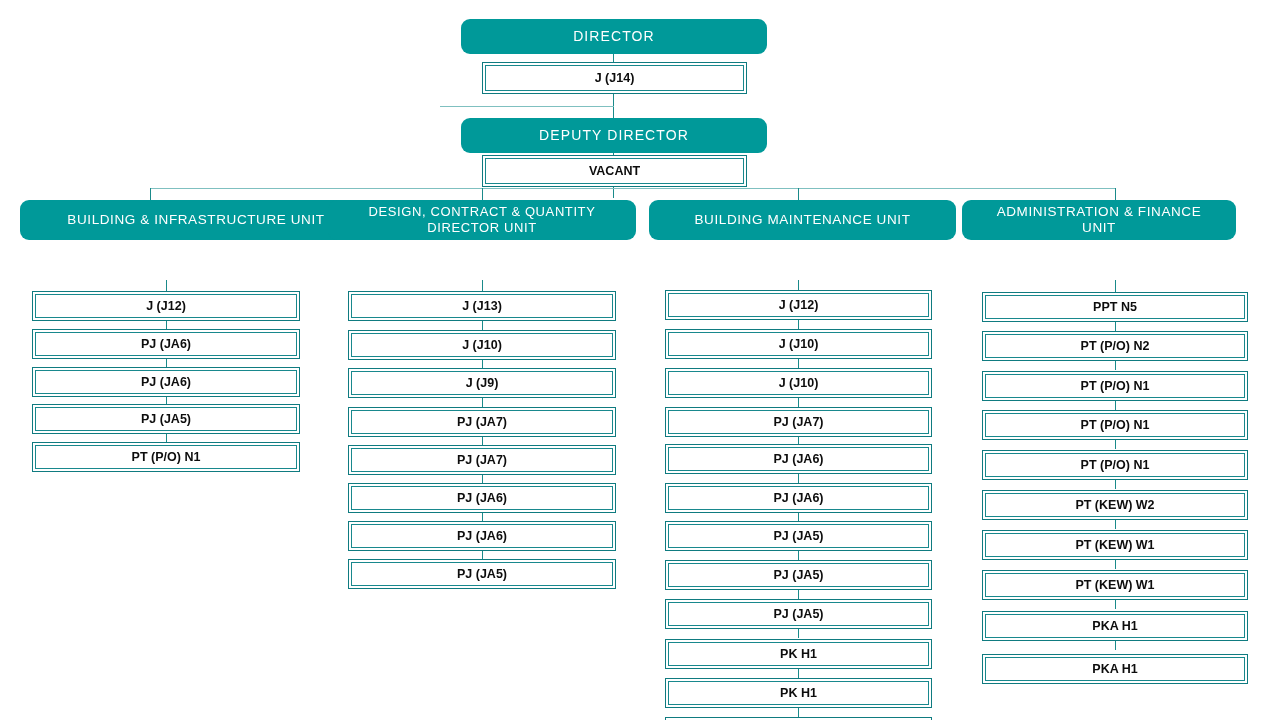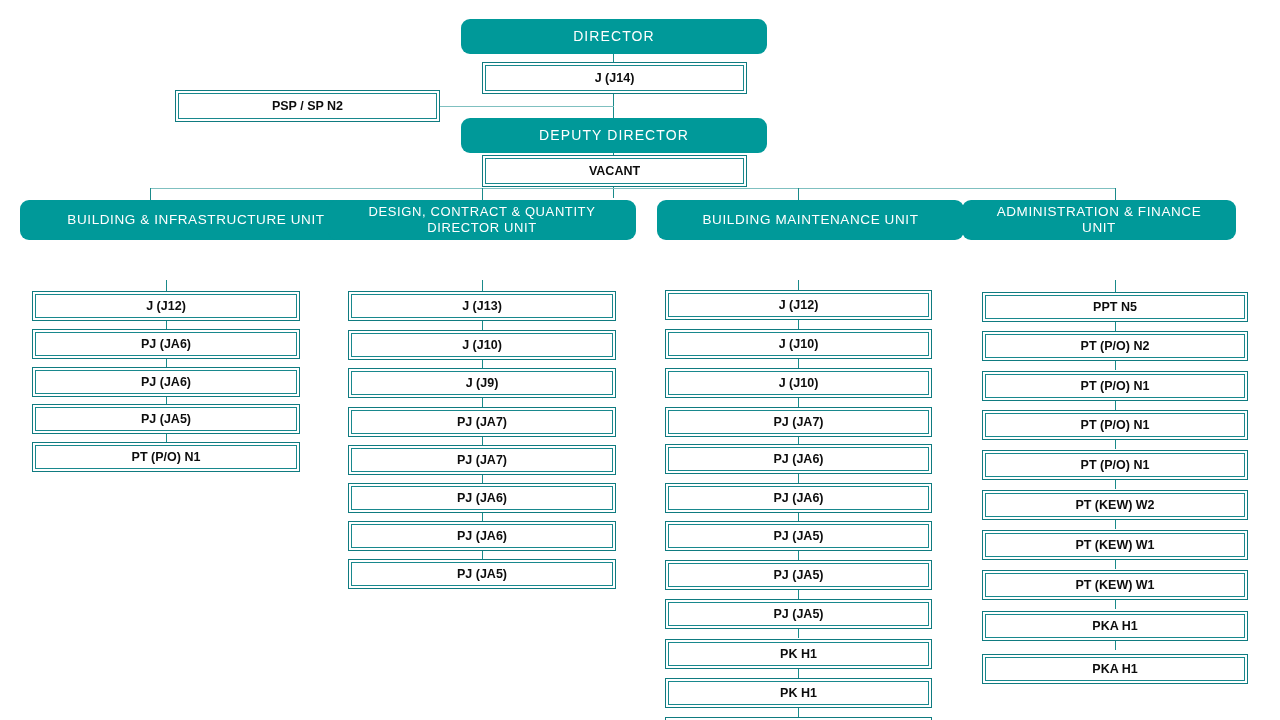--- a/index.html
+++ b/index.html
@@ -83,21 +83,20 @@
   <div class="line h soft" style="left:150px; top:188px; width:965px;"></div>
   <div class="line v" style="left:150px; top:188px; height:12px;"></div>
   <div class="line v" style="left:482px; top:188px; height:12px;"></div>
   <div class="line v" style="left:798px; top:188px; height:12px;"></div>
   <div class="line v" style="left:1115px; top:188px; height:12px;"></div>
 
   <div class="node header title-big" style="left:461px; top:19px; width:306px; height:35px;">DIRECTOR</div>
 
   <div class="node plain" style="left:482px; top:62px; width:265px; height:32px;">J (J14)</div>
 
-  <div class="node plain" style="left:175px; top:90px; width:265px; height:32px;">PSP / SP N2</div>
 
   <div class="node header title-big" style="left:461px; top:118px; width:306px; height:35px;">DEPUTY DIRECTOR</div>
 
   <div class="node plain" style="left:482px; top:155px; width:265px; height:32px;">VACANT</div>
 
   <div class="col-wrap" style="left:12px; top:200px; width:308px;">
     <div class="node header" style="position:relative; left:8px; top:0; width:352px; height:40px;">BUILDING &amp; INFRASTRUCTURE  UNIT</div>
     <div style="position:relative;">
       <div class="line v" style="left:154px; top:40px; height:14px;"></div>
 
@@ -144,21 +143,21 @@
       <div class="line v" style="left:154px; top:273px; height:9px;"></div>
 
       <div class="node plain" style="left:20px; top:281px; width:268px; height:30px;">PJ (JA6)</div>
       <div class="line v" style="left:154px; top:311px; height:9px;"></div>
 
       <div class="node plain" style="left:20px; top:319px; width:268px; height:30px;">PJ (JA5)</div>
     </div>
   </div>
 
   <div class="col-wrap" style="left:645px; top:200px; width:307px;">
-    <div class="node header" style="position:relative; left:12px; top:0; width:307px; height:40px;">BUILDING MAINTENANCE  UNIT</div>
+    <div class="node header" style="position:relative; left:4px; top:0; width:307px; height:40px;">BUILDING MAINTENANCE  UNIT</div>
     <div style="position:relative;">
       <div class="line v" style="left:153px; top:40px; height:10px;"></div>
 
       <div class="node plain" style="left:20px; top:50px; width:267px; height:30px;">J (J12)</div>
       <div class="line v" style="left:153px; top:80px; height:9px;"></div>
 
       <div class="node plain" style="left:20px; top:89px; width:267px; height:30px;">J (J10)</div>
       <div class="line v" style="left:153px; top:119px; height:9px;"></div>
 
       <div class="node plain" style="left:20px; top:128px; width:267px; height:30px;">J (J10)</div>

